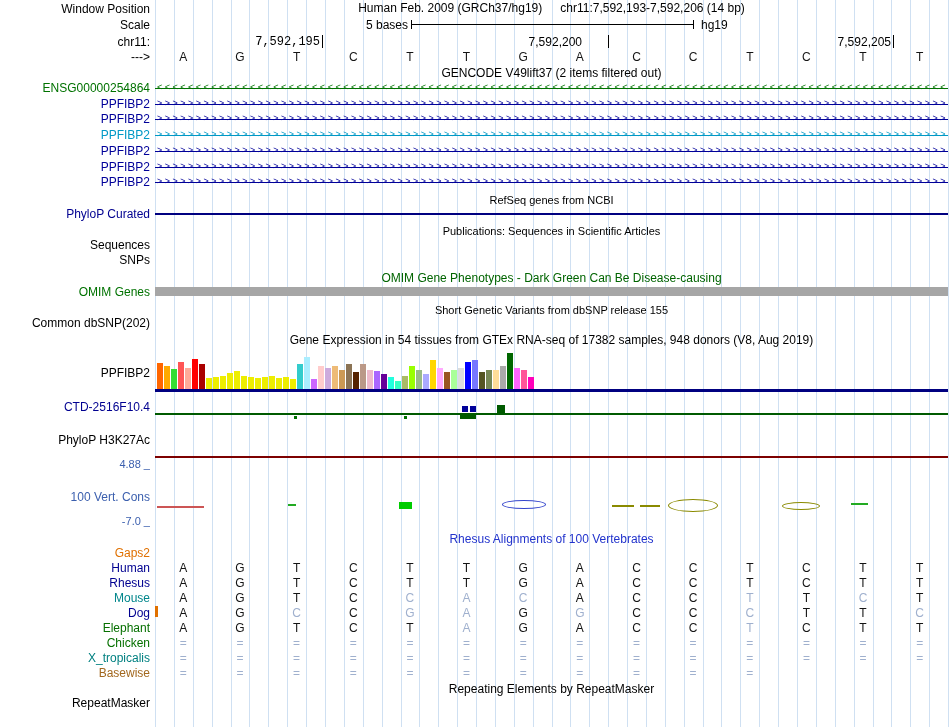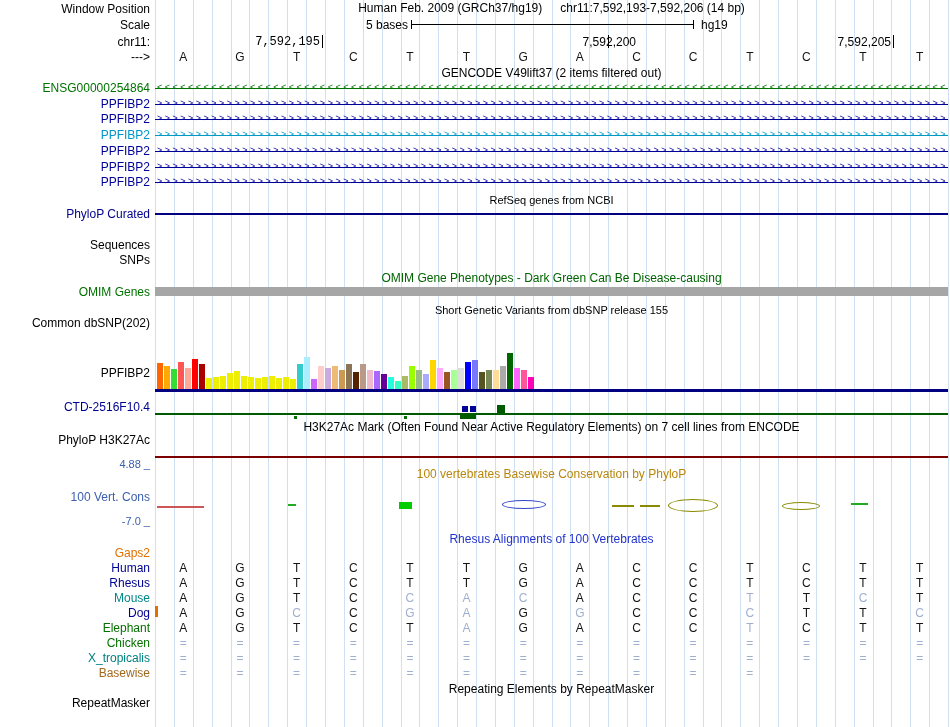--- a/index.html
+++ b/index.html
@@ -94,35 +94,35 @@
   <div class="lbl blue" style="top:490px">100 Vert. Cons</div>
   <div class="lbl blue sm" style="top:514px">-7.0 _</div>
   <div class="lbl orange" style="top:546px">Gaps2</div>
   <div class="lbl" style="top:696px">RepeatMasker</div>
 
   <div class="ctr" style="top:1px">
     <span>Human Feb. 2009 (GRCh37/hg19)</span><span class="gap"></span><span>chr11:7,592,193-7,592,206 (14 bp)</span>
   </div>
   <div class="ctr" style="top:66px">GENCODE V49lift37 (2 items filtered out)</div>
   <div class="ctr sm" style="top:193px">RefSeq genes from NCBI</div>
+  <div class="ctr sm" style="top:224px">Publications: Sequences in Scientific Articles</div>
   <div class="ctr darkgreen" style="top:271px">OMIM Gene Phenotypes - Dark Green Can Be Disease-causing</div>
   <div class="ctr sm" style="top:303px">Short Genetic Variants from dbSNP release 155</div>
-  <div class="ctr" style="top:420px">H3K27Ac Mark (Often Found Near Active Regulatory Elements) on 7 cell lines from ENCODE</div>
-  <div class="ctr gold" style="top:467px">100 vertebrates Basewise Conservation by PhyloP</div>
+  <div class="ctr" style="top:333px">Gene Expression in 54 tissues from GTEx RNA-seq of 17382 samples, 948 donors (V8, Aug 2019)</div>
   <div class="ctr mblue" style="top:532px">Rhesus Alignments of 100 Vertebrates</div>
   <div class="ctr" style="top:682px">Repeating Elements by RepeatMasker</div>
 
   <div class="num" style="left:258px;top:18px;width:150px">5 bases</div>
   <div class="scalebar">
       <div></div>
     </div>
   <div style="position:absolute;left:701px;top:18px;z-index:2">hg19</div>
 <div class="num" style="left: 236px; top: 35px; width: 84px; font-family: Liberation Mono, monospace;">7,592,195</div>
     <div class="tick" style="left: 322px; top: 35px;"></div>
-    <div class="num" style="left: 552px; top: 35px; width: 84px; text-align: right;">7,592,200</div>
+    <div class="num" style="left: 498px; top: 35px; width: 84px; text-align: right;">7,592,200</div>
     <div class="tick" style="left: 608px; top: 35px;"></div>
     <div class="num" style="left: 807px; top: 35px; width: 84px;">7,592,205</div>
     <div class="tick" style="left: 893px; top: 35px;"></div>
     <div class="base" style="left: 183.3px; top: 50px;">A</div>
     <div class="base" style="left: 240px; top: 50px;">G</div>
     <div class="base" style="left: 296.6px; top: 50px;">T</div>
     <div class="base" style="left: 353.3px; top: 50px;">C</div>
     <div class="base" style="left: 409.9px; top: 50px;">T</div>
     <div class="base" style="left: 466.5px; top: 50px;">T</div>
     <div class="base" style="left: 523.2px; top: 50px;">G</div>

